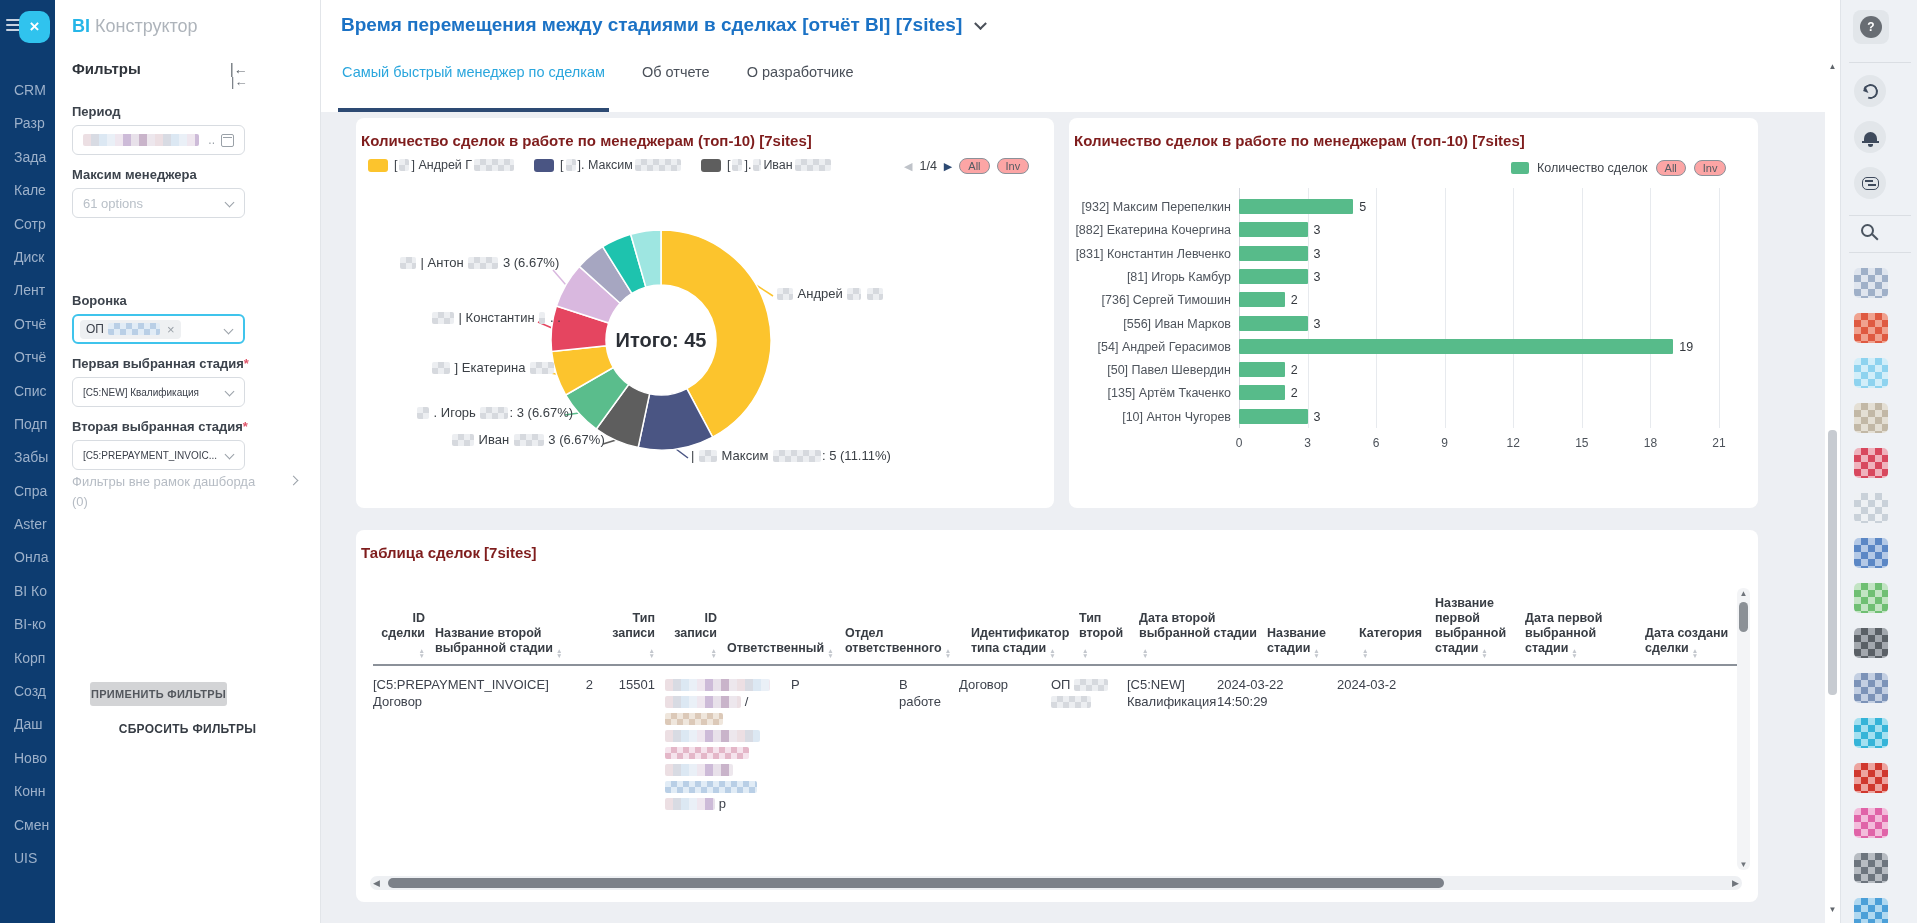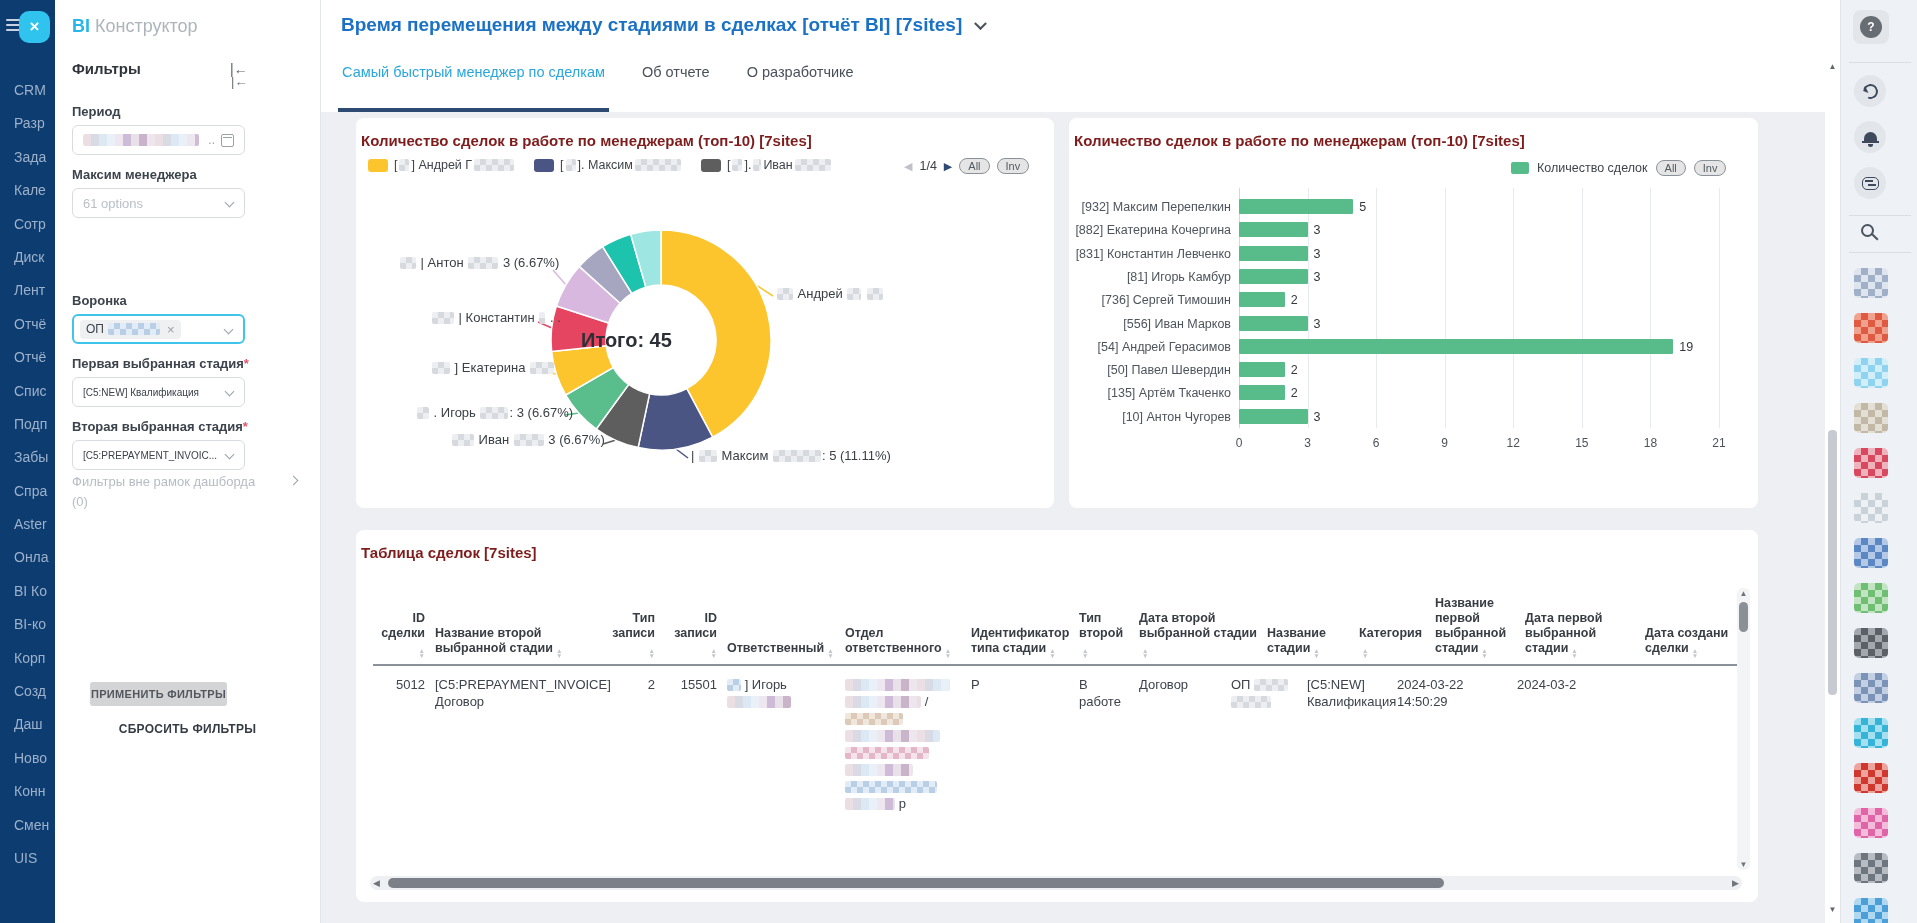--- a/index.html
+++ b/index.html
@@ -70,25 +70,25 @@
   .card-title{position:absolute;left:5px;top:14px;font-size:15px;font-weight:bold;color:#7f1d1d;white-space:nowrap}
 
   
   .dlegend{position:absolute;left:12px;top:40px;display:flex;gap:18px;align-items:center}
   .dlg-item{display:flex;align-items:center;font-size:12.5px;color:#3f444b;white-space:nowrap}
   .swatch{display:inline-block;width:20px;height:13px;border-radius:3px;margin-right:6px;flex:0 0 auto}
   .dlg-item .px{margin:0 2px}
   .dpager{position:absolute;left:548px;top:40px;display:flex;align-items:center;gap:7px;font-size:12.5px;color:#3c4147}
   .pg-prev{color:#bfc3c9;font-size:11px;cursor:pointer}
   .pg-next{color:#2d4a73;font-size:11px;cursor:pointer}
-  .pill{border:1px solid #8b9199;border-radius:12px;padding:1px 8px;font-size:11px;color:#555b62;background:#e5e5e5;cursor:pointer}
+  .pill{border:1px solid #8b9199;border-radius:12px;padding:1px 8px;font-size:11px;color:#555b62;background:#fca5a5;cursor:pointer}
   .donut-area{position:absolute;left:0;top:0;width:698px;height:390px}
   #donut-svg{position:absolute;left:0;top:0;pointer-events:none}
   #donut-svg path{pointer-events:auto}
-  .donut-center{position:absolute;left:225px;top:211px;width:160px;font-size:20px;font-weight:bold;color:#2b2f36}
+  .donut-center{position:absolute;left:225px;top:211px;width:160px;text-align:center;font-size:20px;font-weight:bold;color:#2b2f36}
   .dlabel{position:absolute;font-size:13px;color:#3b4046;white-space:nowrap}
   .dlabel .px{margin:0 1px}
   .dl0{left:43px;top:137px}.dl1{left:75px;top:192px}.dl2{left:75px;top:242px}.dl3{left:60px;top:287px}
   .dl4{left:95px;top:314px}.dl5{left:335px;top:330px}.dl6{left:420px;top:168px}
 
   
   .blegend{position:absolute;left:442px;top:42px;display:flex;align-items:center;gap:8px}
   .blg-sw{display:inline-block;width:18px;height:12px;border-radius:2px}
   .blg-text{font-size:12.5px;color:#3f444b;white-space:nowrap}
   .blegend .pill:first-of-type{margin-left:10px}
@@ -495,31 +495,26 @@
           <div class="th" style="width: 120px;"><span class="th-text">Дата первой выбранной стадии</span><span class="sort">
               <span class="s-up">▲</span>
               <span class="s-dn">▼</span>
             </span></div>
           <div class="th" style="width: 100px;"><span class="th-text">Дата создани сделки</span><span class="sort">
               <span class="s-up">▲</span>
               <span class="s-dn">▼</span>
             </span></div>
         </div>
       <div class="trow" id="trow">
-        <div class="td right" style="width: 62px;">5012</div>
         <div class="td" style="width: 172px;">
             <div>[C5:PREPAYMENT_INVOICE]</div>
             <div>Договор</div>
           </div>
         <div class="td right" style="width: 58px;">2</div>
         <div class="td right" style="width: 62px;">15501</div>
-        <div class="td" style="width: 118px;">
-          <div><span class="px px-blue" style="width:14px"></span> <span>] Игорь</span></div>
-          <div><span class="px px-multi" style="width:64px"></span></div>
-        </div>
         <div class="td" style="width: 126px;">
           <div><span class="px px-multi" style="width:105px"></span></div>
           <div><span class="px px-multi" style="width:76px"></span> <span>/</span></div>
           <div><span class="px px-warm" style="width:58px"></span></div>
           <div><span class="px px-multi" style="width:95px"></span></div>
           <div><span class="px px-pink" style="width:84px"></span></div>
           <div><span class="px px-multi" style="width:68px"></span></div>
           <div><span class="px px-blue" style="width:92px"></span></div>
           <div><span class="px px-multi" style="width:50px"></span> <span>р</span></div>
         </div>

